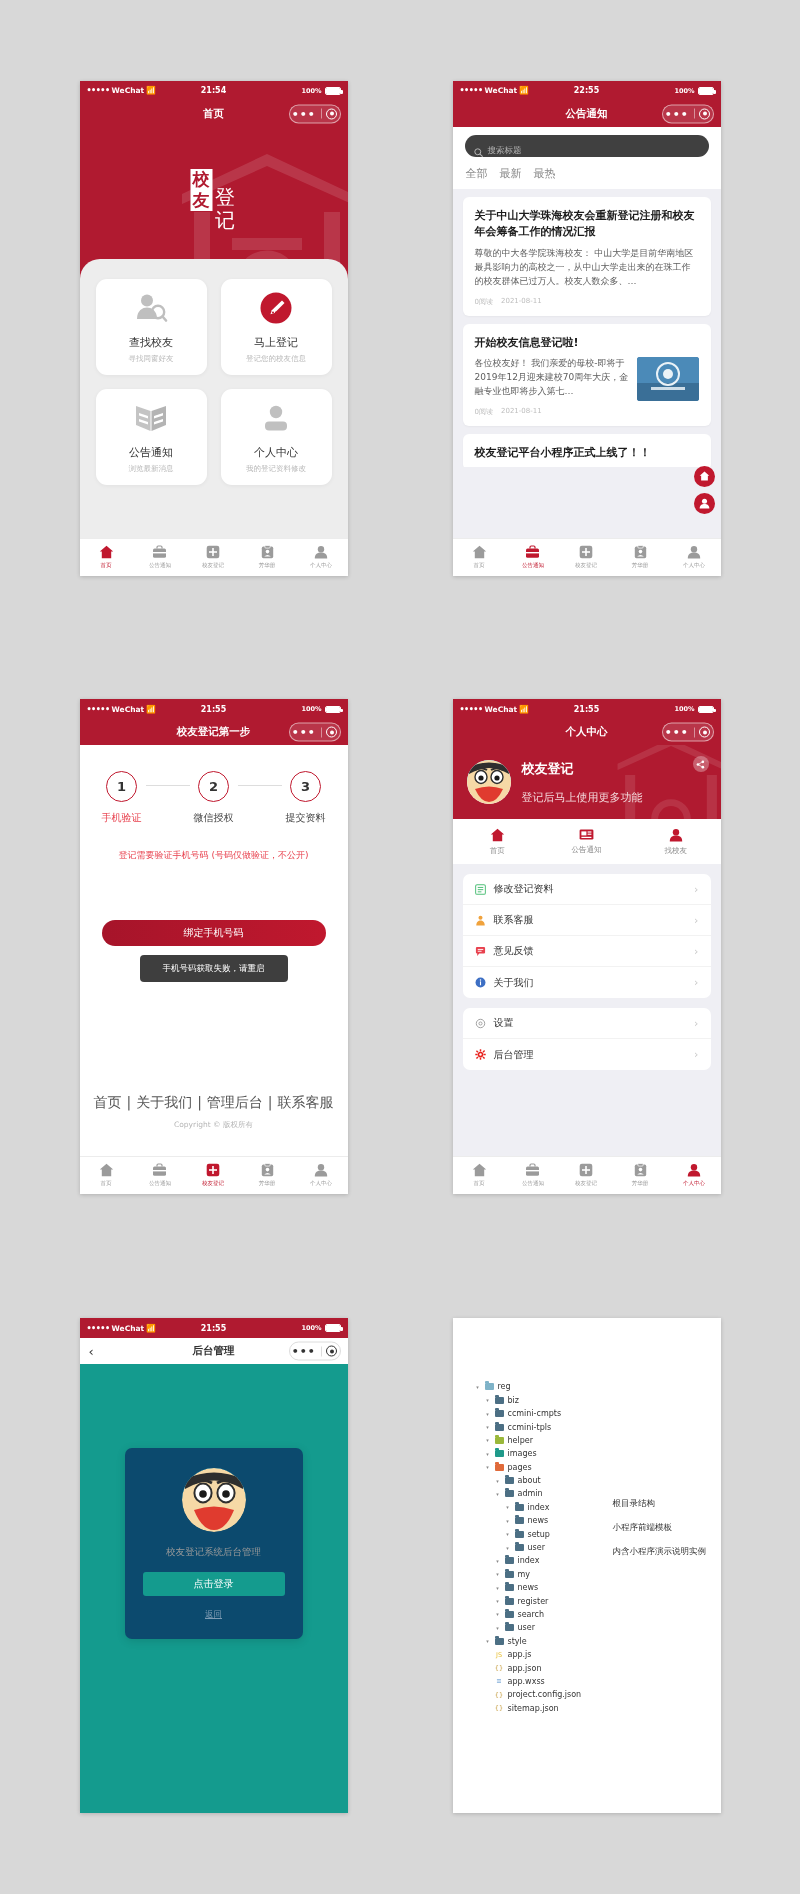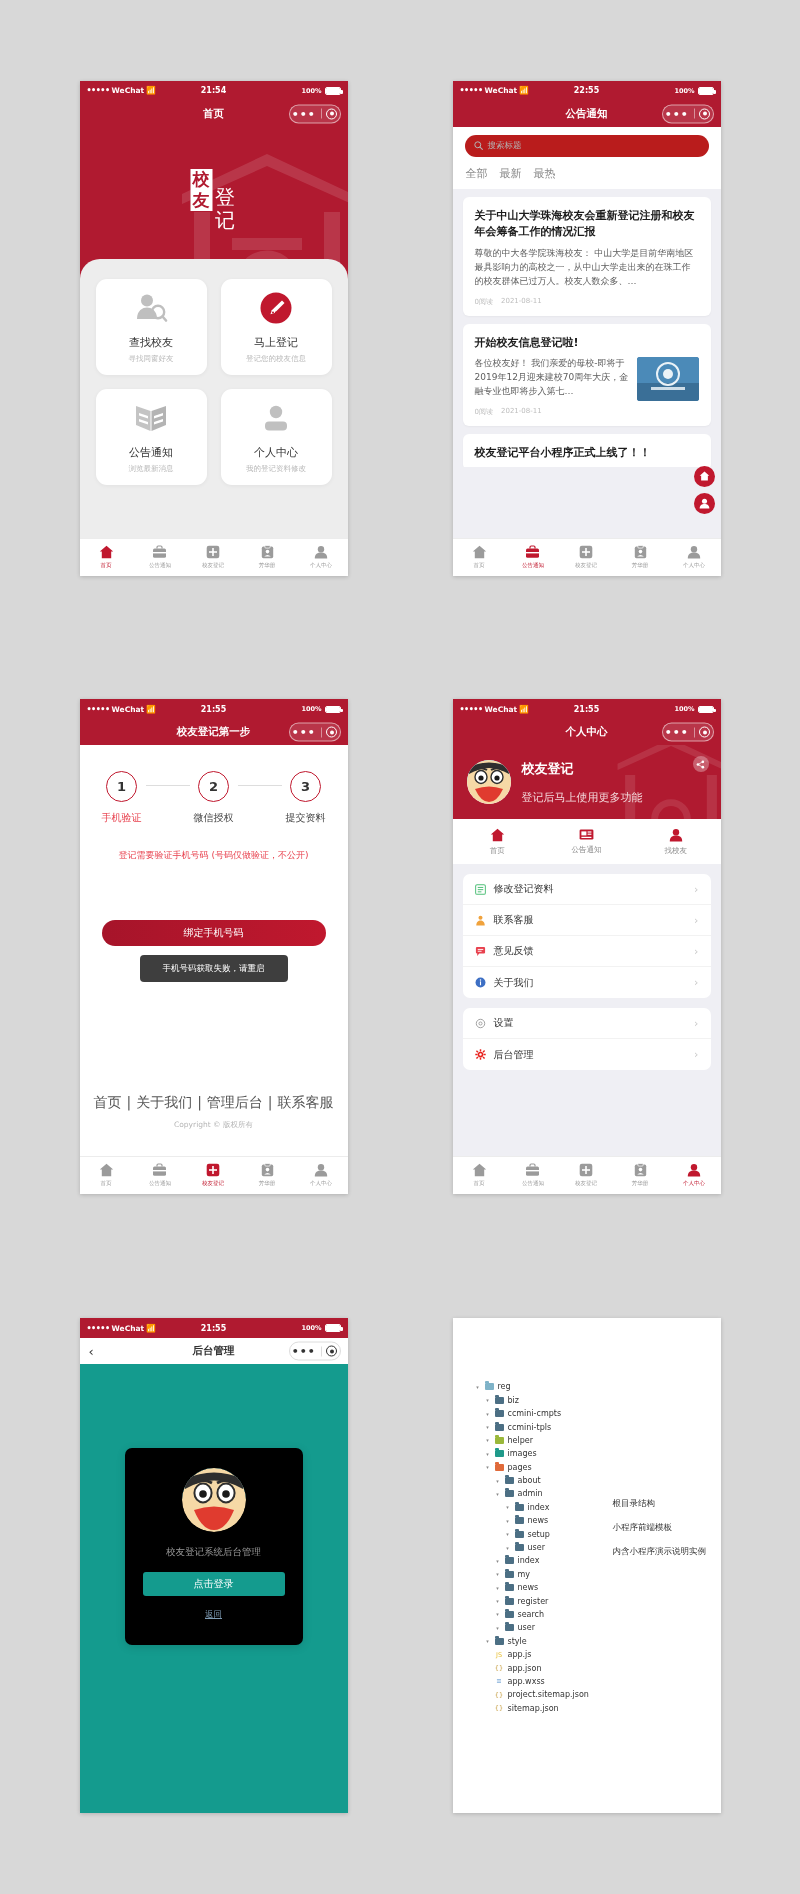--- a/index.html
+++ b/index.html
@@ -115,22 +115,22 @@
     display:flex; align-items:center; z-index:20;
   }
   .tabitem { flex:1; display:flex; flex-direction:column; align-items:center; justify-content:center; gap:2px;}
   .tabitem .tlabel { font-size:6px; color:#9b9b9b; transform:scale(.92); }
   .tabitem.active .tlabel { color:#c0182e; }
 
   
   .s2 { background:#efeff4; }
   .s2-searchwrap { background:#fff; padding:8px 12px 0; }
   .searchbox {
-    background:#b91c1c; border-radius:12px; height:22px;
-    display:flex; align-items:center; gap:5px; padding:0 9px;
+    background:#404040; border-radius:12px; height:22px;
+    display:flex; align-items:flex-end; gap:5px; padding:0 9px;
     font-size:8.5px; color:#b4b4b4;
   }
   .filters { display:flex; gap:12px; padding:9px 13px 8px; background:#fff; font-size:11px; color:#888; }
   .newslist { padding:8px 10px 0; height:278px; overflow:hidden; }
   .newscard {
     background:#fff; border-radius:6px; padding:11px 12px 9px; margin-bottom:8px;
     position:relative; box-shadow:0 1px 2px rgba(0,0,0,.04);
   }
   .newscard h3 { font-size:11px; color:#1c1c1c; line-height:1.45; font-weight:bold; }
   .newscard p { font-size:9px; color:#5e5e5e; line-height:1.55; margin-top:7px; }
@@ -189,21 +189,21 @@
   .menurow { height:31px; display:flex; align-items:center; padding:0 12px; border-bottom:1px solid #f2f2f2; gap:8px; }
   .menurow:last-child { border-bottom:none; }
   .menurow .mlabel { flex:1; font-size:10px; color:#333; }
   .chev { color:#c9c9c9; font-size:11px; }
 
   
   .s5 { background:#fff; }
   .tealbg { position:absolute; left:0; right:0; top:46px; bottom:0; background:#149b8e; }
   .logincard {
     position:absolute; left:50%; transform:translateX(-50%); top:130px;
-    width:178px; background:#000000; border-radius:7px; padding:20px 18px 24px;
+    width:178px; background:#0c4a6e; border-radius:7px; padding:20px 18px 18px;
     text-align:center; box-shadow:0 2px 10px rgba(0,0,0,.13); z-index:5;
   }
   .logincard .lavatar { width:64px; height:64px; border-radius:50%; overflow:hidden; margin:0 auto; }
   .logincard .ltitle { font-size:9.5px; color:#9a9a9a; margin-top:14px; }
   .loginbtn { margin-top:13px; height:24px; border-radius:3px; background:#149b8e; color:#fff; font-size:10px; display:flex; align-items:center; justify-content:center; }
   .backlink { margin-top:13px; font-size:8.5px; color:#7e9bb3; text-decoration:underline; }
 
   
   .s6 { background:#fff; padding:0; }
   .treewrap { padding:62px 0 0 22px; font-size:8px; color:#333; font-family:"DejaVu Sans","Liberation Sans",sans-serif; position:relative; }
@@ -960,21 +960,21 @@
             <span class="tname">app.json</span>
           </div>
           <div class="trow" style="padding-left: 10px;">
             <span class="tarrow"></span>
             <span class="tfile" style="color: rgb(74, 138, 200);">≡</span>
             <span class="tname">app.wxss</span>
           </div>
           <div class="trow" style="padding-left: 10px;">
             <span class="tarrow"></span>
             <span class="tfile" style="color: rgb(200, 162, 74);">{}</span>
-            <span class="tname">project.sitemap.json</span>
+            <span class="tname">project.config.json</span>
           </div>
           <div class="trow" style="padding-left: 10px;">
             <span class="tarrow"></span>
             <span class="tfile" style="color: rgb(200, 162, 74);">{}</span>
             <span class="tname">sitemap.json</span>
           </div>
         </div>
       <div class="annot" style="top:180px;">根目录结构</div>
       <div class="annot" style="top:204px;">小程序前端模板</div>
       <div class="annot" style="top:228px;">内含小程序演示说明实例</div>

